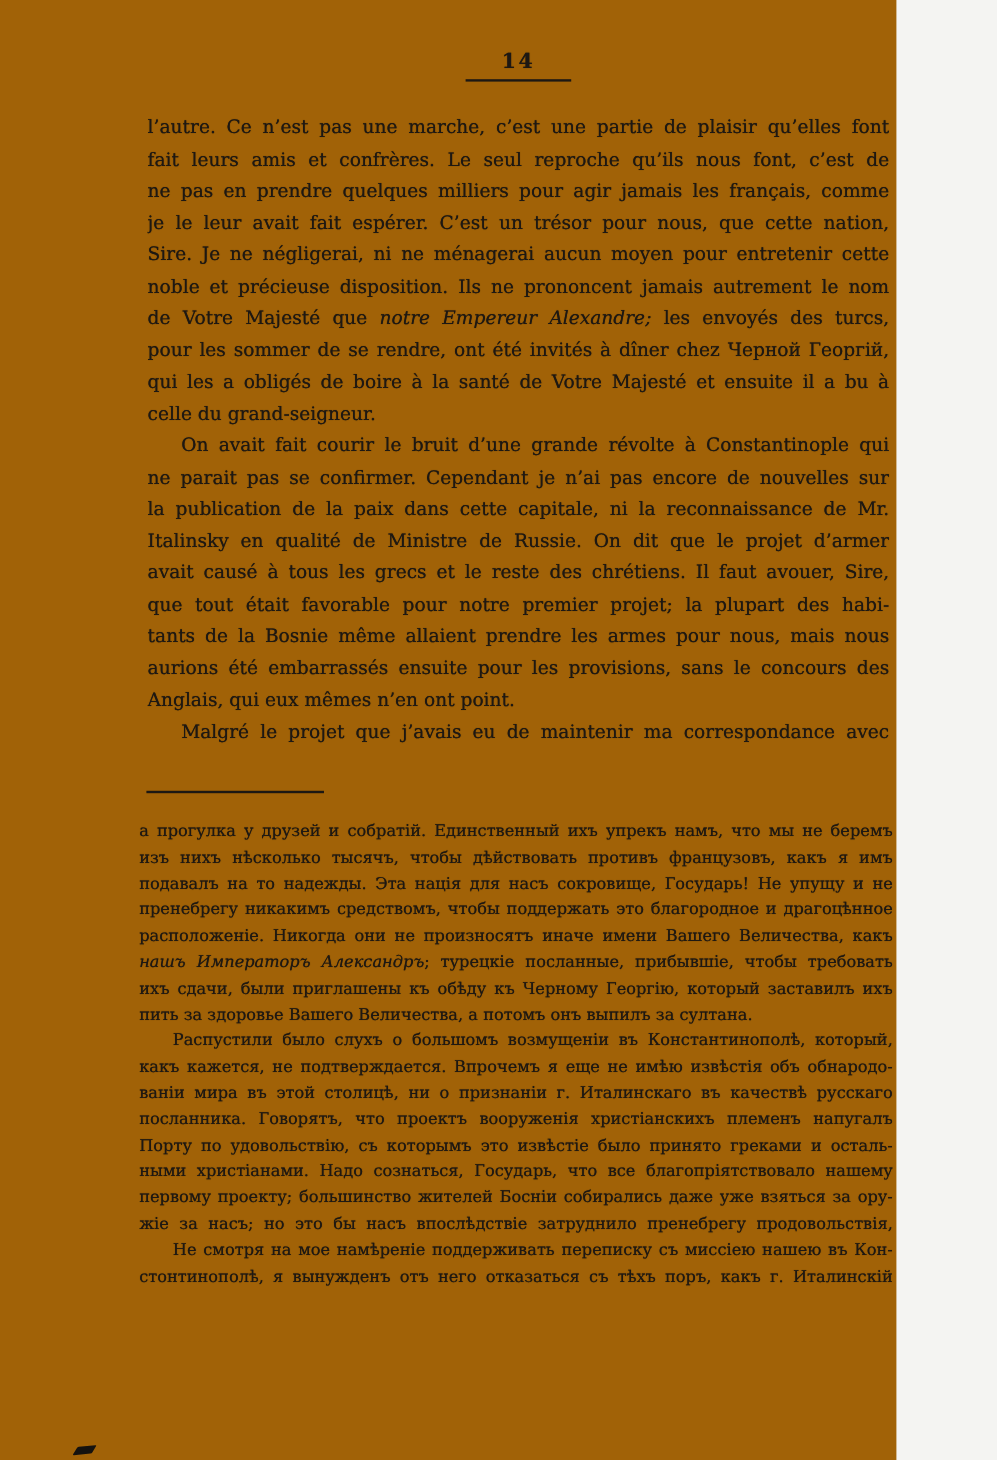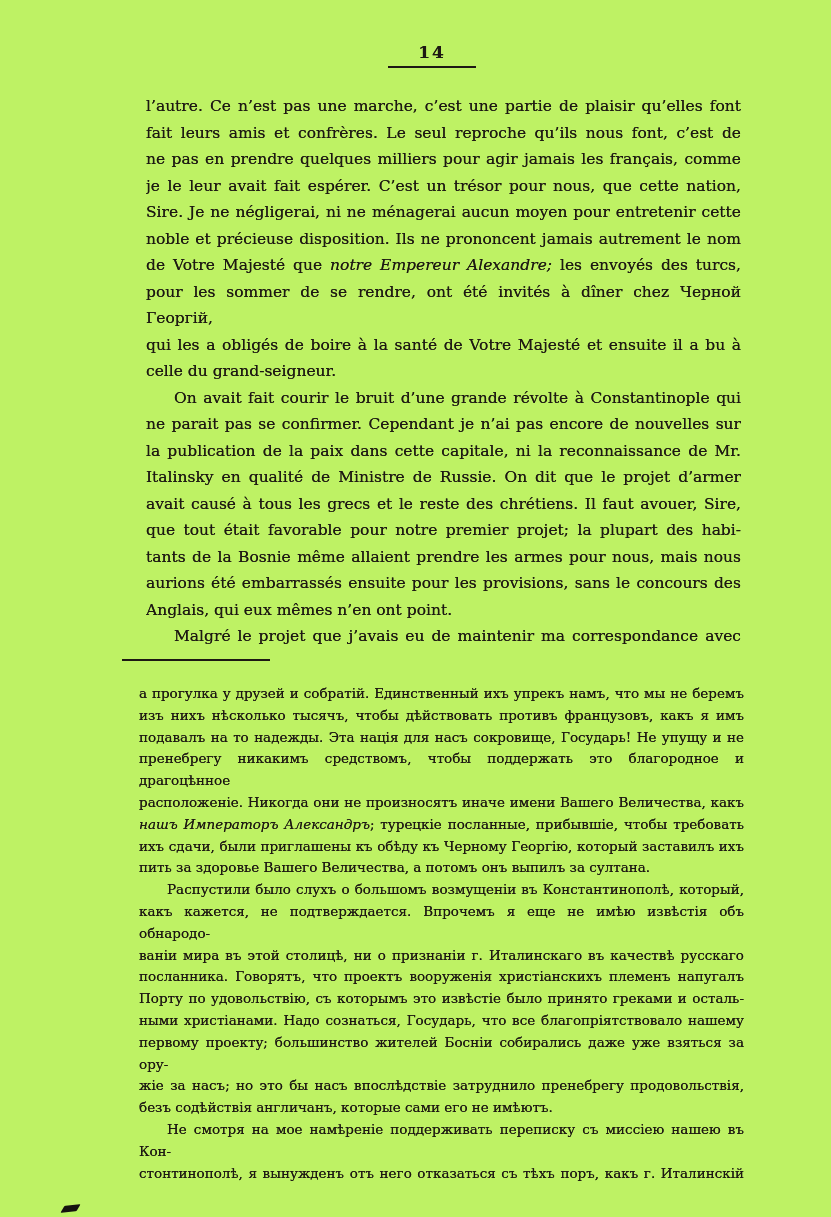--- a/index.html
+++ b/index.html
@@ -7,23 +7,23 @@
     padding: 0;
   }
   body {
     width: 831px;
     height: 1217px;
     background: #f4f4f2;
     font-family: "DejaVu Serif", "Liberation Serif", serif;
   }
   .page {
     position: relative;
-    width: 831px;
+    width: 747px;
     height: 1217px;
-    background: #bef264;
+    background: #a16207;
     color: #1d1813;
     overflow: hidden;
     text-shadow: 0 0 0.6px rgba(25, 19, 13, 0.85);
   }
   .page-header {
     position: absolute;
     left: 123px;
     top: 42px;
     width: 618px;
     text-align: center;
@@ -60,21 +60,20 @@
     left: 122px;
     top: 659px;
     width: 148px;
     height: 0;
     border-top: 2px solid #1d1813;
   }
   .line {
     text-align: justify;
     text-align-last: justify;
     overflow: hidden;
-    margin-left: 23px;
   }
   .line.para-end {
     text-align-last: left;
   }
   .line.indent {
     text-indent: 28px;
   }
   .i  { font-style: italic; }
   .bi { font-style: italic; font-weight: normal; }
   .artifact {
@@ -133,20 +132,19 @@
       <div class="line"><span>ихъ сдачи, были приглашены къ обѣду къ Черному Георгію,  который заставилъ ихъ</span></div>
       <div class="line para-end"><span>пить за здоровье Вашего Величества, а потомъ онъ выпилъ за султана.</span></div>
       <div class="line indent"><span>Распустили было слухъ  о  большомъ возмущеніи  въ Константинополѣ,  который,</span></div>
       <div class="line"><span>какъ кажется, не подтверждается.  Впрочемъ я еще не имѣю извѣстія объ обнародо-</span></div>
       <div class="line"><span>ваніи мира  въ  этой столицѣ,  ни о признаніи  г. Италинскаго  въ качествѣ  русскаго</span></div>
       <div class="line"><span>посланника.  Говорятъ,  что проектъ вооруженія христіанскихъ племенъ напугалъ</span></div>
       <div class="line"><span>Порту по удовольствію,  съ которымъ это извѣстіе было принято греками и осталь-</span></div>
       <div class="line"><span>ными христіанами.  Надо сознаться,  Государь,  что все благопріятствовало нашему</span></div>
       <div class="line"><span>первому проекту; большинство жителей Босніи собирались даже уже взяться за ору-</span></div>
       <div class="line"><span>жіе за насъ;  но это бы насъ впослѣдствіе затруднило пренебрегу продовольствія,</span></div>
-      <div class="line para-end"><span>безъ содѣйствія англичанъ, которые сами его не имѣютъ.</span></div>
       <div class="line indent"><span>Не смотря на мое намѣреніе поддерживать переписку съ миссіею нашею въ Кон-</span></div>
       <div class="line"><span>стонтинополѣ, я вынужденъ  отъ  него отказаться съ тѣхъ поръ,  какъ г. Италинскій</span></div>
     </section>
 
   <div class="artifact"></div>
 
 </div>
 
 </body></html>

